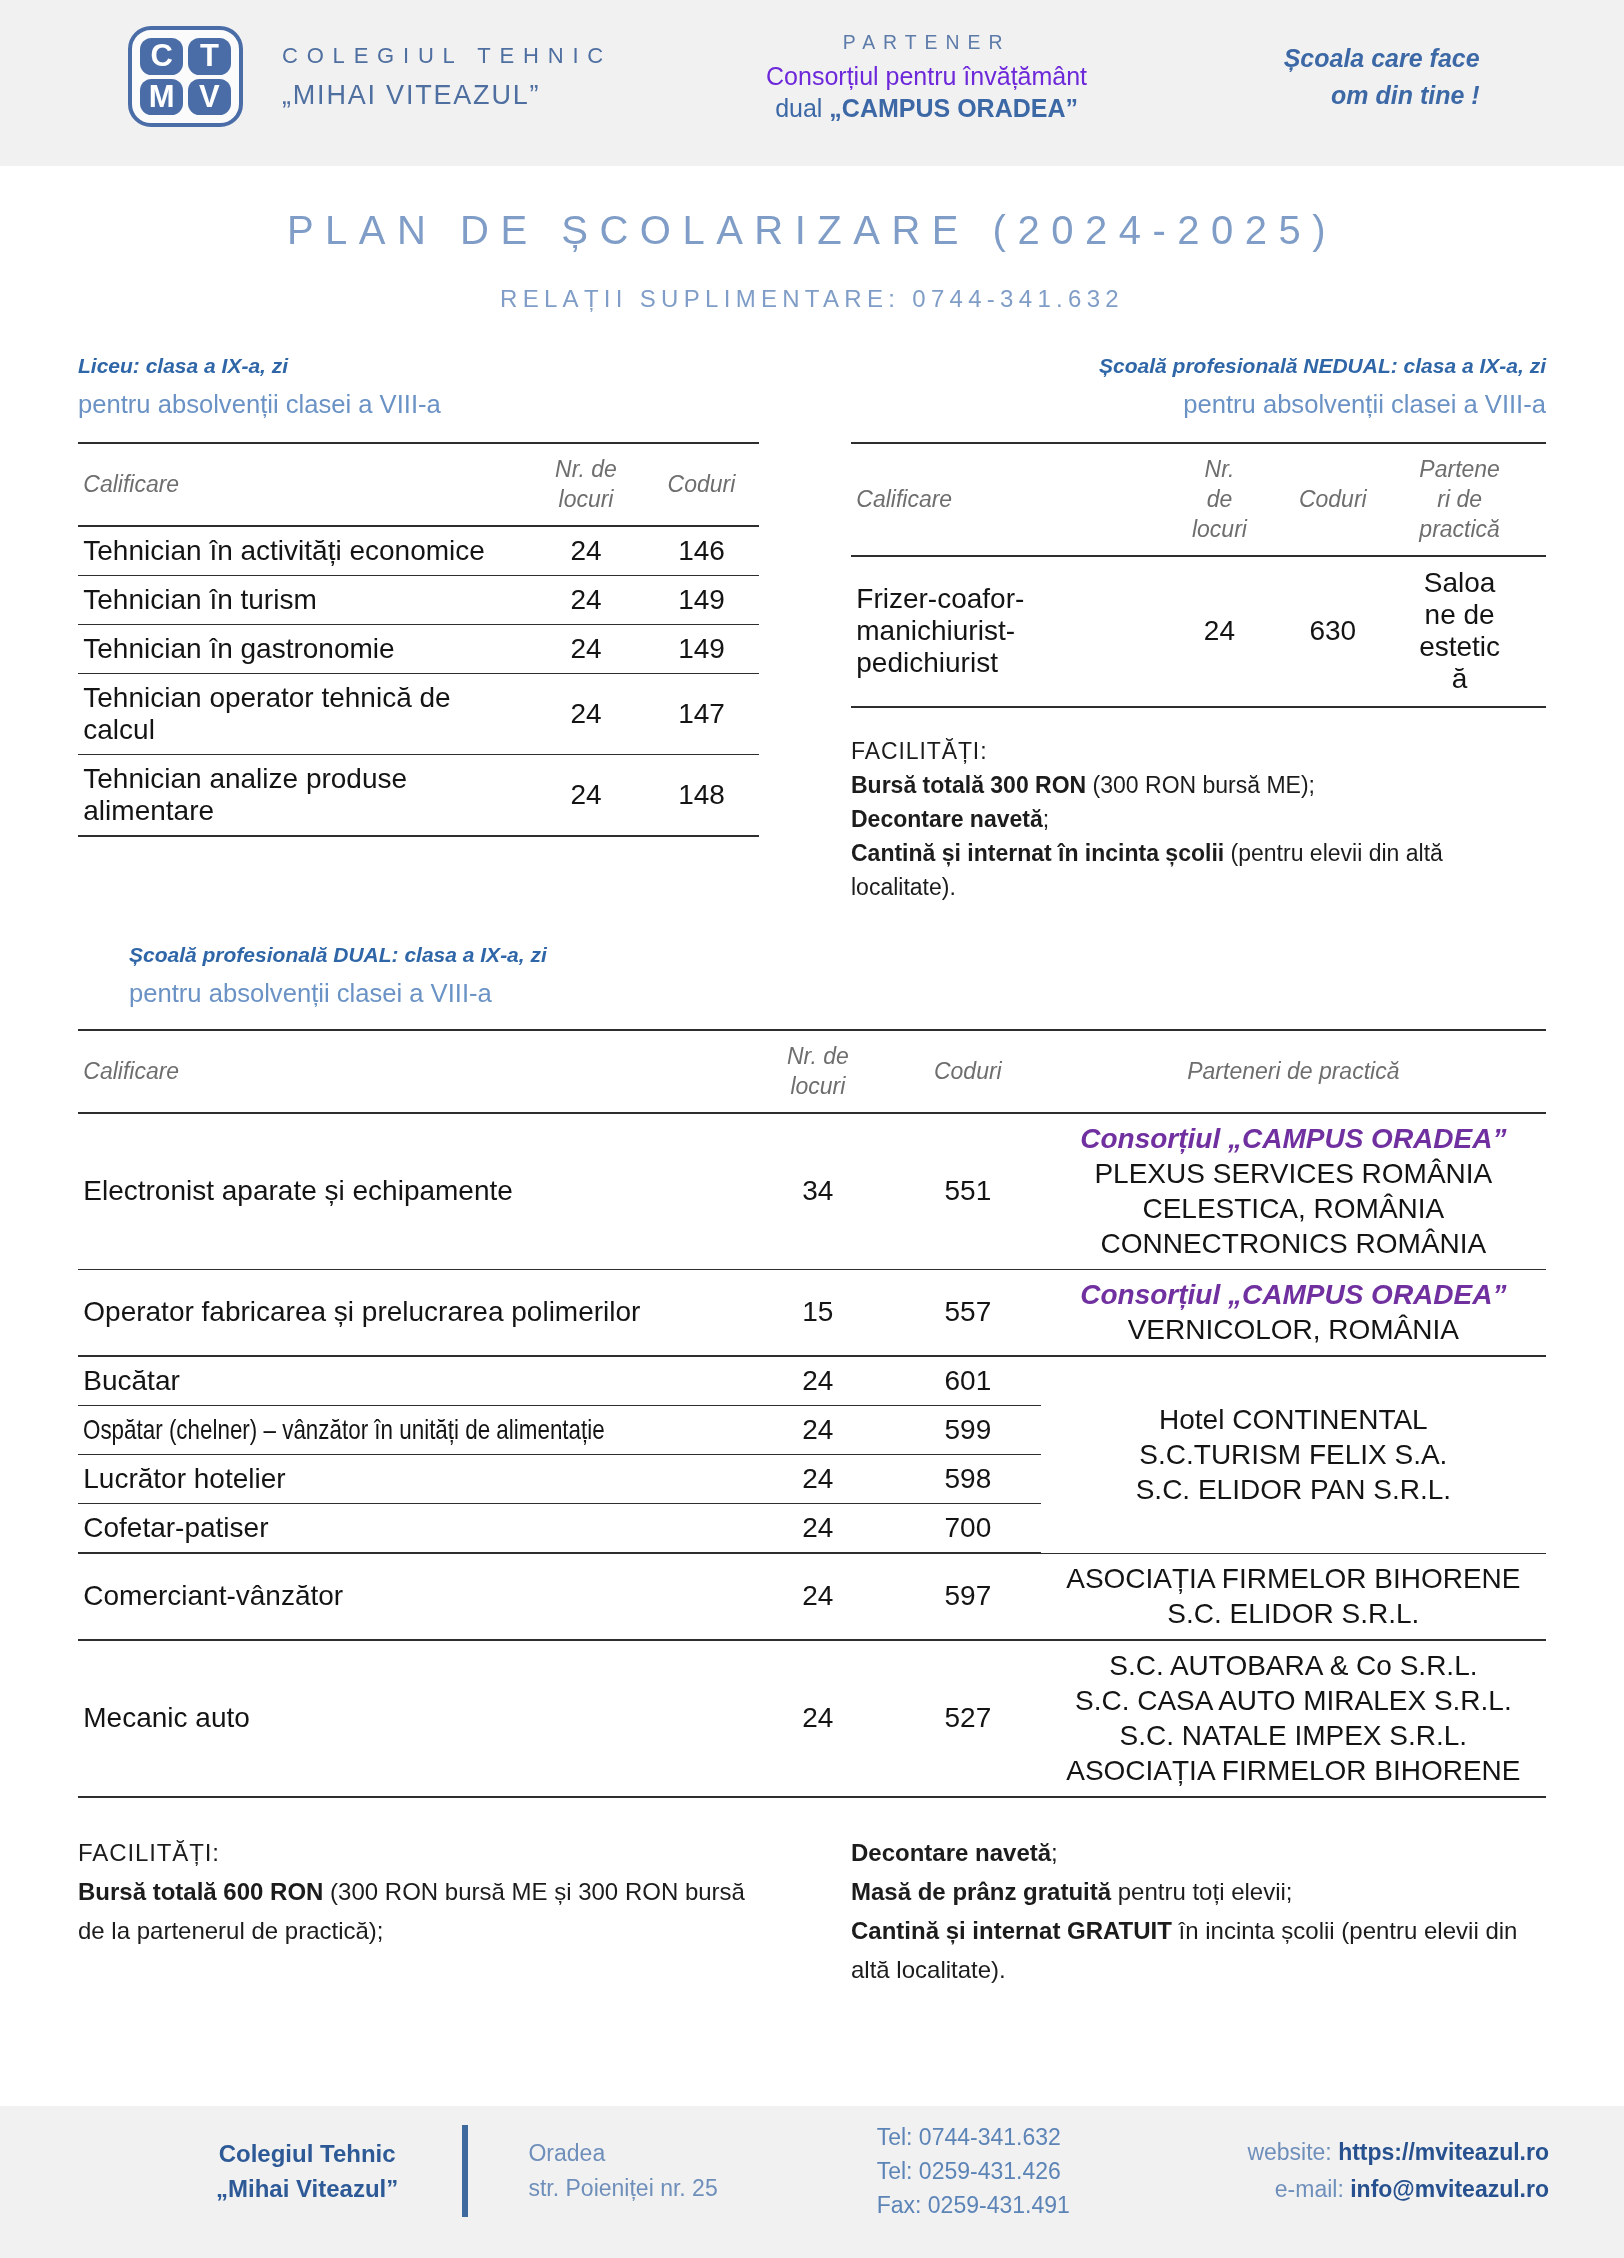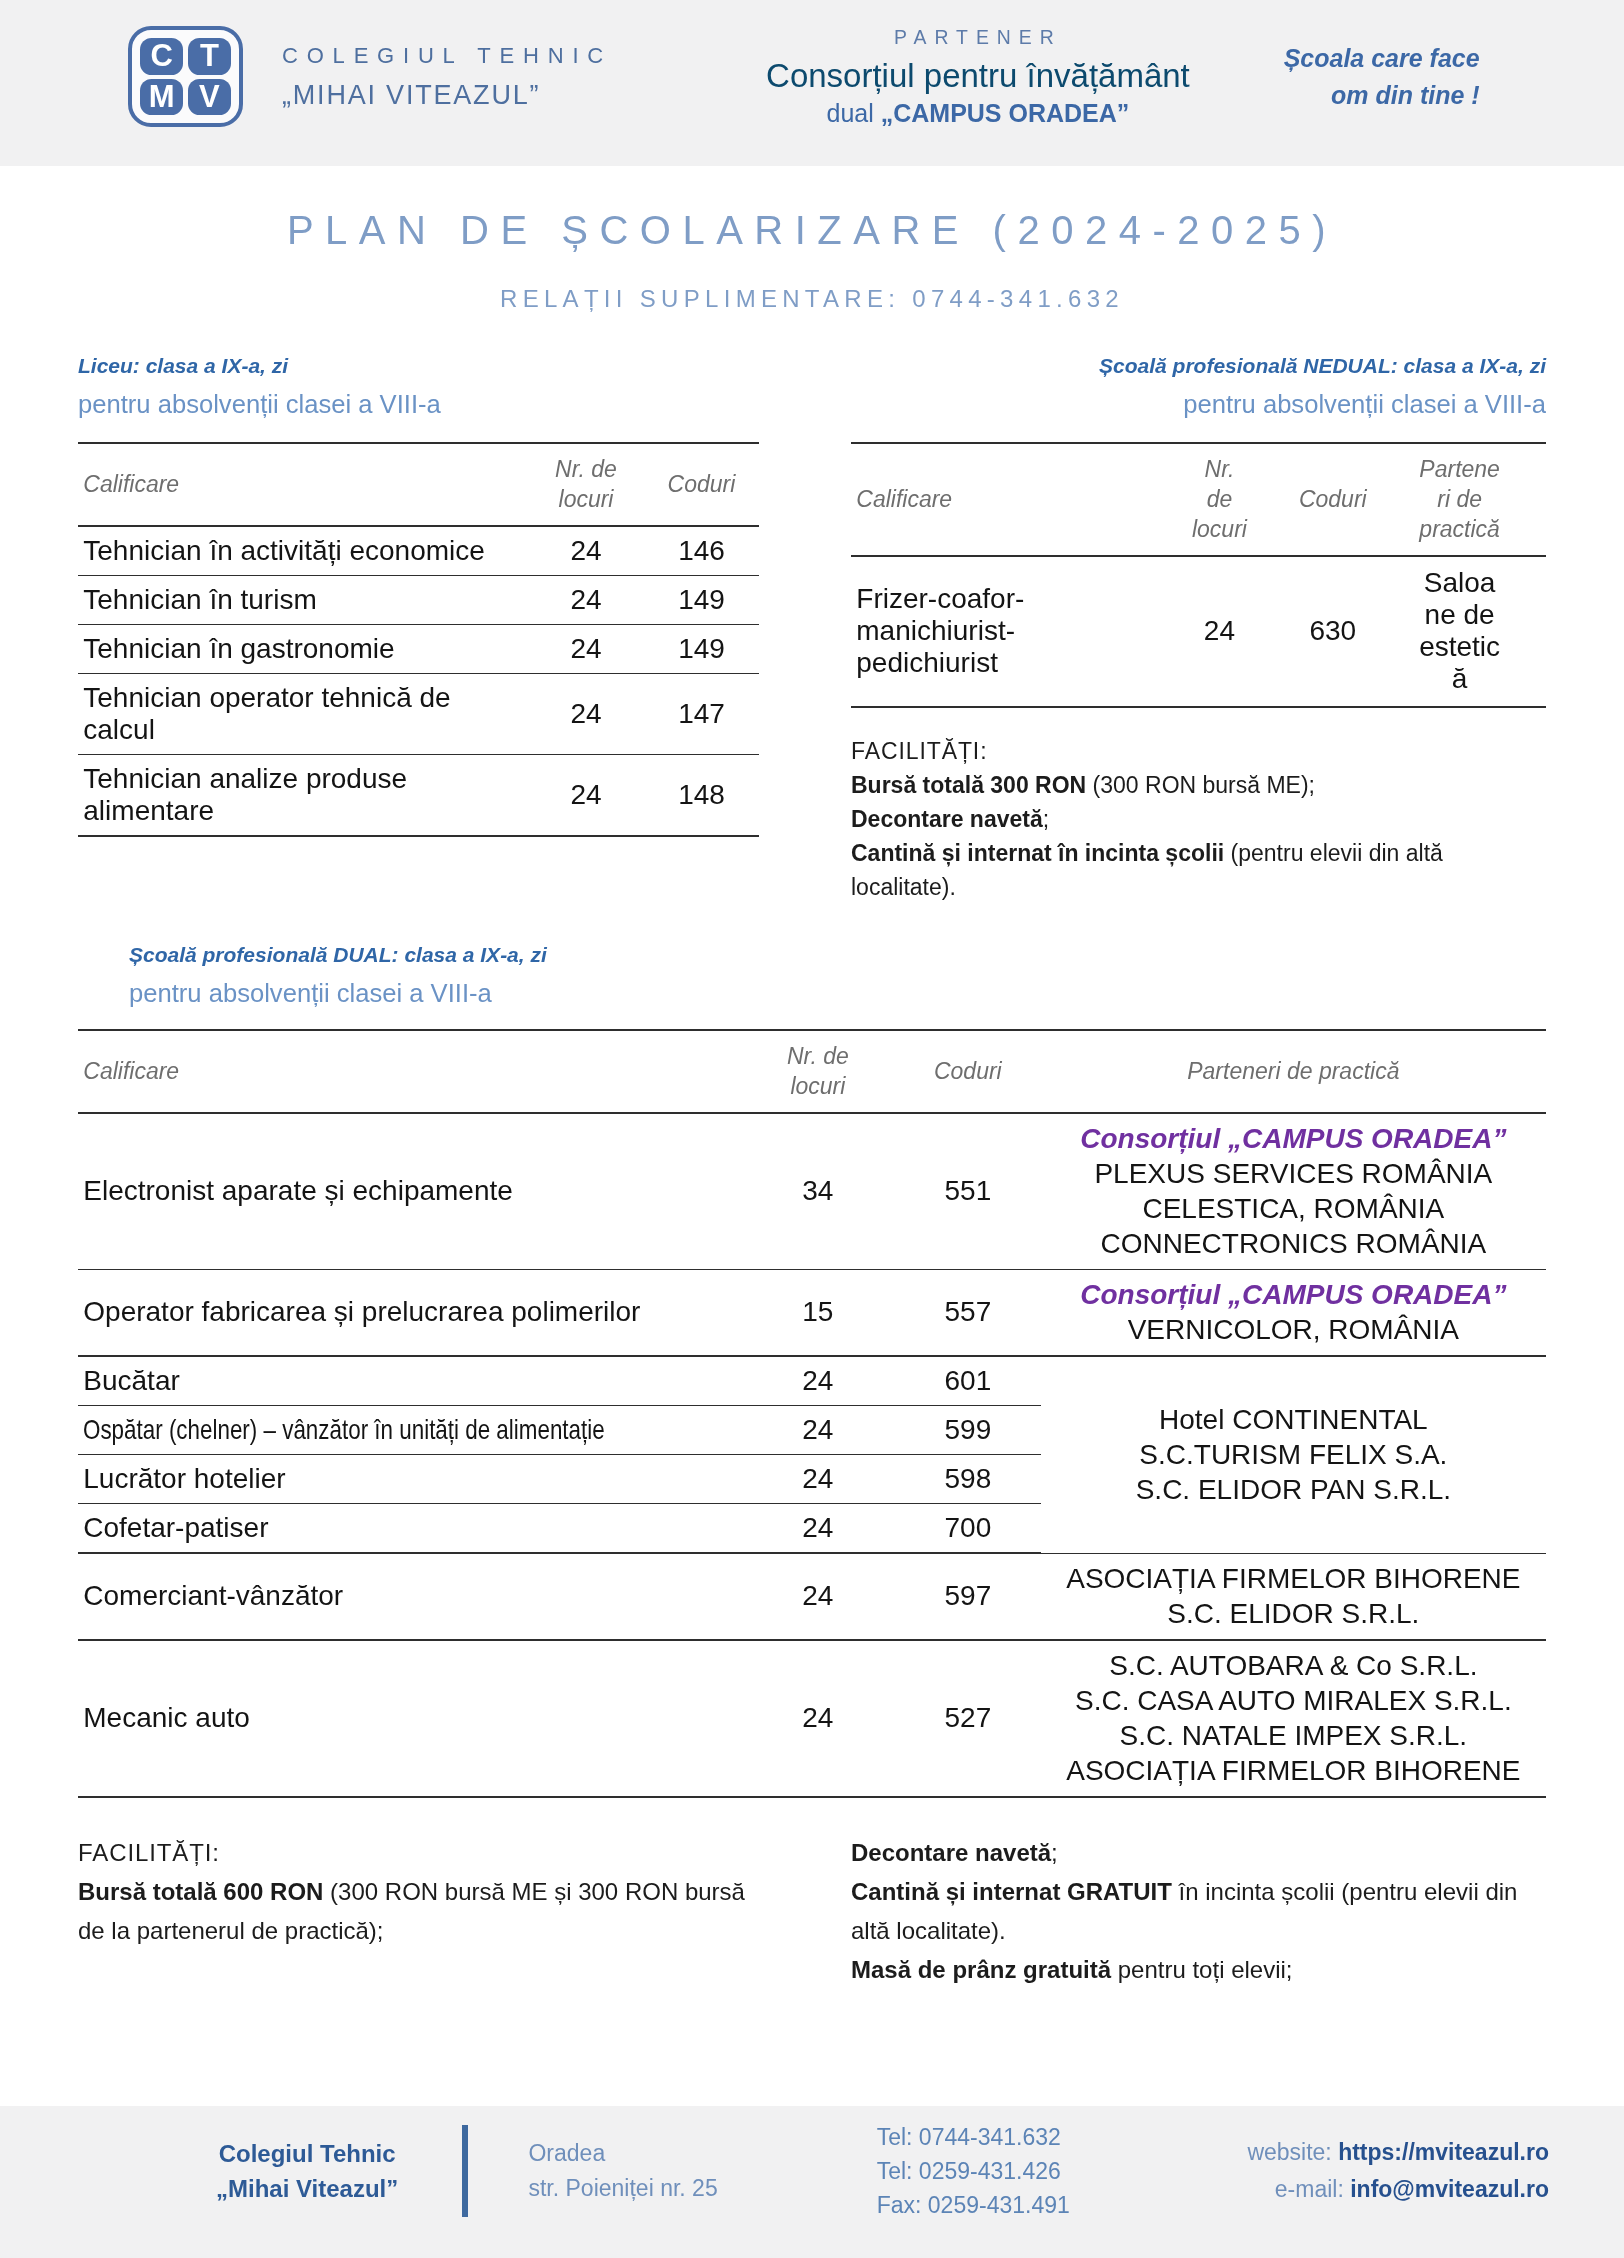--- a/index.html
+++ b/index.html
@@ -12,21 +12,21 @@
   .hdr { height:166px; display:flex; align-items:center; padding:0 132px 12.4px 128px; }
   .logo-outer { width:115px; height:101px; border:4.4px solid #4a6da7; border-radius:23px; background:#fbfbfc;
                 display:grid; grid-template-columns:1fr 1fr; grid-template-rows:1fr 1fr; gap:4.4px; padding:8px; flex:0 0 auto; }
   .logo-sq { background:#4a6da7; border-radius:11.5px; color:#ffffff; font-weight:bold; font-size:31px;
              display:flex; align-items:center; justify-content:center; }
   .school-name { margin-left:39px; color:#4e6f9f; }
   .school-name .l1 { font-size:22px; letter-spacing:8.8px; }
   .school-name .l2 { font-size:27px; letter-spacing:1.8px; margin-top:10.6px; }
   .partner-block { text-align:center; margin-left:154px; }
   .partner-label { font-size:19.4px; letter-spacing:8px; color:#5d7ba9; }
-  .partner-l1 { font-size:33px; color:#0c4a6e; margin-top:8px; }
+  .partner-l1 { font-size:25px; color:#6d28d9; margin-top:8px; }
   .partner-l2 { font-size:25px; color:#3c68a6; margin-top:3.5px; }
   .partner-l2 .b { font-weight:bold; }
   .tagline { margin-left:auto; text-align:right; font-style:italic; font-weight:bold; color:#3c68a6;
              font-size:25px; line-height:37px; padding-right:12.4px; }
 
   
   main { flex:1; padding:0 78px; }
   .title { text-align:center; margin-top:42px; font-size:40px; letter-spacing:11.5px; color:#7f9dc6; font-weight:400; }
   .subtitle { text-align:center; margin-top:32px; font-size:24px; letter-spacing:5.3px; color:#7f9dc6; }
 
@@ -309,22 +309,22 @@
     <div class="fac-bottom">
       <div class="fb-left">
         <div class="fac">
           <div class="fac-title">FACILITĂȚI:</div>
           <div><b>Bursă totală 600 RON</b><span> (300 RON bursă ME și 300 RON bursă de la partenerul de practică);</span></div>
         </div>
       </div>
       <div class="fb-right">
         <div class="fac">
           <div><b>Decontare navetă</b><span>;</span></div>
+          <div><b>Masă de prânz gratuită</b><span> pentru toți elevii;</span></div>
           <div><b>Cantină și internat GRATUIT</b><span> în incinta școlii (pentru elevii din altă localitate).</span></div>
-          <div><b>Masă de prânz gratuită</b><span> pentru toți elevii;</span></div>
         </div>
       </div>
     </div>
   </main>
 
   <footer class="strip ftr">
     <div class="f-school">
       <div>Colegiul Tehnic</div>
       <div>„Mihai Viteazul”</div>
     </div>

